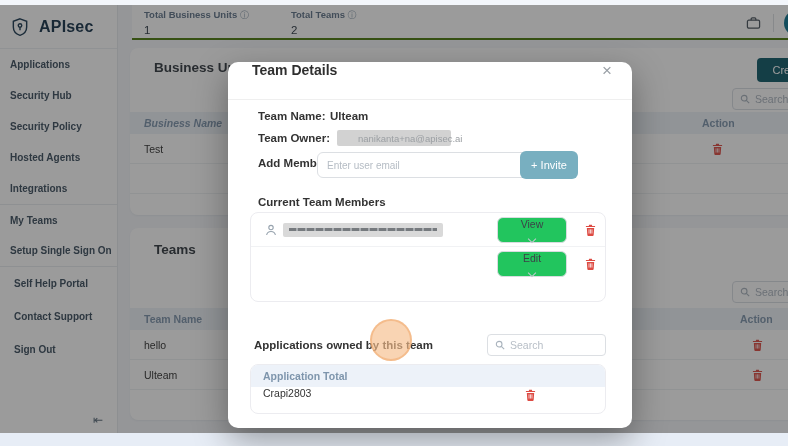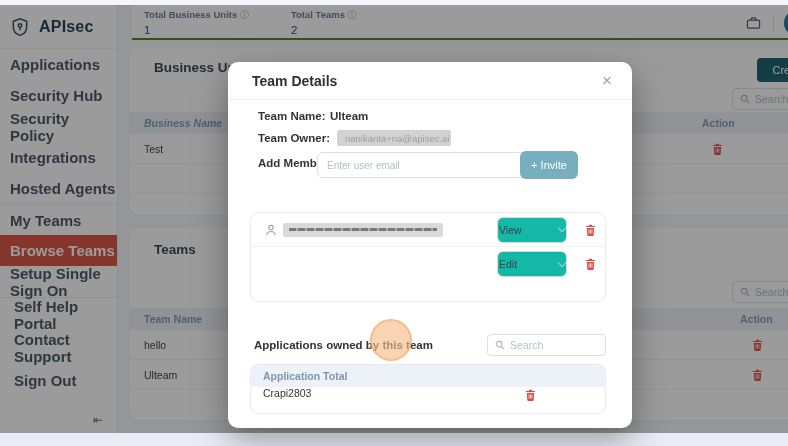--- a/index.html
+++ b/index.html
@@ -8,21 +8,21 @@
 
   
   .top-strip { position:absolute; left:0; top:0; width:788px; height:5px; background:#f3f6fb; }
   .bottom-strip { position:absolute; left:0; top:433px; width:788px; height:13px; background:#e7edf6; }
   .app { position:absolute; left:0; top:5px; width:788px; height:428px; background:#f4f6fa; }
 
   
   .sidebar { position:absolute; left:0; top:0; width:118px; height:428px; background:#ffffff; border-right:1px solid #e6e9ee; }
   .logo { height:44px; display:flex; align-items:center; gap:9px; padding-left:10px; border-bottom:1px solid #eceff3; }
   .logo-text { font-size:16px; font-weight:700; color:#16324a; letter-spacing:.2px; }
-  .nav-item { height:31px; display:flex; align-items:center; padding-left:10px; font-size:15px; font-weight:700; color:#3d4f5f; cursor:pointer; }
+  .nav-item { height:31px; display:flex; align-items:center; padding-left:10px; font-size:10px; font-weight:700; color:#3d4f5f; cursor:pointer; }
   .nav-item.active { background:#d94a37; color:#ffffff; }
   .nav-sep { border-top:1px solid #e8ebef; }
   .nav-footer .nav-item { padding-left:14px; height:33px; }
   .collapse-btn { position:absolute; right:14px; bottom:6px; font-size:12px; color:#5a6b7a; cursor:pointer; }
 
   
   .header { position:absolute; left:132px; top:0; width:670px; height:35px; background:#ffffff; border-bottom:2px solid #4d7c0f; }
   .stats { position:absolute; left:12px; top:4px; display:flex; gap:42px; }
   .stat-label { font-size:9.5px; font-weight:700; color:#60748a; }
   .stat-info { font-size:9px; color:#8fa0b0; font-weight:400; }
@@ -43,48 +43,48 @@
   .mini-search input::placeholder { color:#aab3bd; }
   .thead { position:absolute; left:0; right:0; height:22px; background:#eef2f8; display:flex; align-items:center; }
   .th { font-size:10.5px; font-weight:700; color:#7e95ac; }
   .trow { position:absolute; left:0; right:0; height:30px; border-bottom:1px solid #eef0f3; display:flex; align-items:center; }
   .td { font-size:10.5px; color:#333; }
   .trash-btn { background:none; border:none; cursor:pointer; line-height:0; padding:2px; }
 
   
   .overlay { position:absolute; left:0; top:5px; width:788px; height:428px; background:rgba(27,27,27,0.44); z-index:5; }
   .modal { position:absolute; left:228px; top:62px; width:404px; height:366px; background:#ffffff; border-radius:10px; z-index:10; box-shadow:0 12px 34px rgba(0,0,0,.35); }
-  .modal-header { height:38px; display:flex; align-items:center; justify-content:space-between; padding:0 20px 0 24px; border-bottom:1px solid #efefef; }
+  .modal-header { height:38px; display:flex; align-items:flex-start; justify-content:space-between; padding:0 20px 0 24px; border-bottom:1px solid #efefef; }
   .modal-title { font-size:14px; font-weight:700; color:#2f2f2f; }
   .modal-close { font-size:17px; color:#9aa0a6; background:none; border:none; cursor:pointer; line-height:1; }
 
   .m-label { font-size:11.5px; font-weight:700; color:#333; }
   .row-teamname { position:absolute; left:30px; top:44px; }
   .row-owner { position:absolute; left:30px; top:68px; display:flex; align-items:center; gap:7px; }
-  .redact-box { background:#d2d2d2; border-radius:2px; height:16px; display:flex; align-items:center; padding:0 8px; }
+  .redact-box { background:#d2d2d2; border-radius:2px; height:16px; display:flex; align-items:center; padding:0 21px; }
   .redact-text { font-size:9.5px; color:#9b9fa3; filter:blur(0.7px); white-space:nowrap; }
   .redact-text.light { color:#eceff1; }
   .row-addmember { position:absolute; left:30px; top:88px; width:344px; }
   .req { color:#d9453a; font-size:11.5px; font-weight:700; }
   .info-i { color:#9fb0bf; font-size:9.5px; }
   .email-input { position:absolute; left:59px; top:2px; width:230px; height:26px; border:1px solid #dcdfe3; border-radius:6px; padding:0 9px; font-size:10px; color:#444; outline:none; font-family:"Liberation Sans",sans-serif; }
   .email-input::placeholder { color:#b5bcc4; }
   .invite-btn { position:absolute; left:262px; top:1px; width:58px; height:28px; background:#78afc0; color:#fff; font-size:11px; border:none; border-radius:6px; cursor:pointer; }
 
   .members-title { position:absolute; left:30px; top:134px; }
   .m-table { position:absolute; left:22px; width:356px; border:1px solid #ececf0; border-radius:8px; overflow:hidden; background:#fff; }
   .members-table { top:150px; height:90px; }
   .m-thead { height:22px; background:#edf2f9; display:flex; align-items:center; }
   .m-th { font-size:10.5px; font-weight:700; color:#7e95ac; }
   .m-row { height:34px; display:flex; align-items:center; border-bottom:1px solid #f1f2f4; position:relative; }
   .m-row:last-child { border-bottom:none; }
   .member-cell { display:flex; align-items:center; gap:6px; padding-left:14px; }
   .redact-line-box { width:160px; height:14px; background:#d9d9d9; border-radius:2px; display:flex; align-items:center; padding:0 6px; }
   .redact-line { width:100%; height:2.5px; background:repeating-linear-gradient(90deg,#767a7e 0 7px,#a9adb1 7px 9px); filter:blur(.5px); }
-  .perm-select { position:absolute; left:246px; width:70px; height:26px; border:1px solid #d9dce0; border-radius:6px; background:#14b8a6; display:flex; align-items:center; justify-content:space-between; padding:0 1px; cursor:pointer; }
+  .perm-select { position:absolute; left:246px; width:70px; height:26px; border:1px solid #d9dce0; border-radius:6px; background:#22c55e; display:flex; align-items:center; justify-content:space-between; padding:0 24px; cursor:pointer;flex-direction:column; }
   .perm-value { font-size:10.5px; color:#3c4248; }
   .chev { width:6px; height:6px; border-right:1.4px solid #c3c9cf; border-bottom:1.4px solid #c3c9cf; transform:rotate(45deg); margin-top:-3px; }
   .m-row .trash-btn { position:absolute; left:332px; }
 
   .apps-head { position:absolute; left:26px; top:272px; width:352px; display:flex; align-items:center; justify-content:space-between; }
   .apps-search { position:relative; width:119px; height:22px; border:1px solid #dcdfe3; border-radius:4px; display:flex; align-items:center; gap:5px; padding:0 7px; background:#fff; }
   .apps-search input { border:none; outline:none; width:80px; font-size:10.5px; background:transparent; color:#444; font-family:"Liberation Sans",sans-serif; }
   .apps-search input::placeholder { color:#b7bec6; }
   .apps-table { top:302px; height:50px; }
   .app-row { height:28px; display:flex; align-items:flex-start; position:relative; }
@@ -115,30 +115,27 @@
       <div class="nav-item">
           <span>Applications</span>
         </div>
       <div class="nav-item">
           <span>Security Hub</span>
         </div>
       <div class="nav-item">
           <span>Security Policy</span>
         </div>
       <div class="nav-item">
+          <span>Hosted Agents</span>
+        </div>
+      <div class="nav-item">
           <span>Integrations</span>
-        </div>
-      <div class="nav-item">
-          <span>Hosted Agents</span>
         </div>
       <div class="nav-item nav-sep">
           <span>My Teams</span>
-        </div>
-      <div class="nav-item active">
-          <span>Browse Teams</span>
         </div>
       <div class="nav-item">
           <span>Setup Single Sign On</span>
         </div>
       <div class="nav-footer nav-sep">
         <div class="nav-item">
             <span>Self Help Portal</span>
           </div>
         <div class="nav-item">
             <span>Contact Support</span>
@@ -261,20 +258,21 @@
         <span class="redact-text">nanikanta+na@apisec.ai</span>
       </span>
     </div>
 
     <div class="row-addmember">
       <span class="m-label" style="position:absolute; top:7px;"><span>Add Member</span> <span class="req">*</span> <span class="info-i">ⓘ</span></span>
       <input class="email-input" placeholder="Enter user email" style="">
       <button class="invite-btn">+ Invite</button>
     </div>
 
+    <div class="members-title m-label">Current Team Members</div>
 
     <div class="m-table members-table">
       <div class="m-row" style="border-bottom:1px solid #f1f2f4;">
         <span class="member-cell">
           <span style="line-height:0;">
             <svg width="12" height="12" viewBox="0 0 12 12" fill="none" stroke="#97a3ae" stroke-width="1.1">
                 <circle cx="6" cy="3.6" r="2.2"></circle>
                 <path d="M1.6 11c.5-2.3 2.2-3.5 4.4-3.5s3.9 1.2 4.4 3.5"></path>
               </svg>
           </span>

